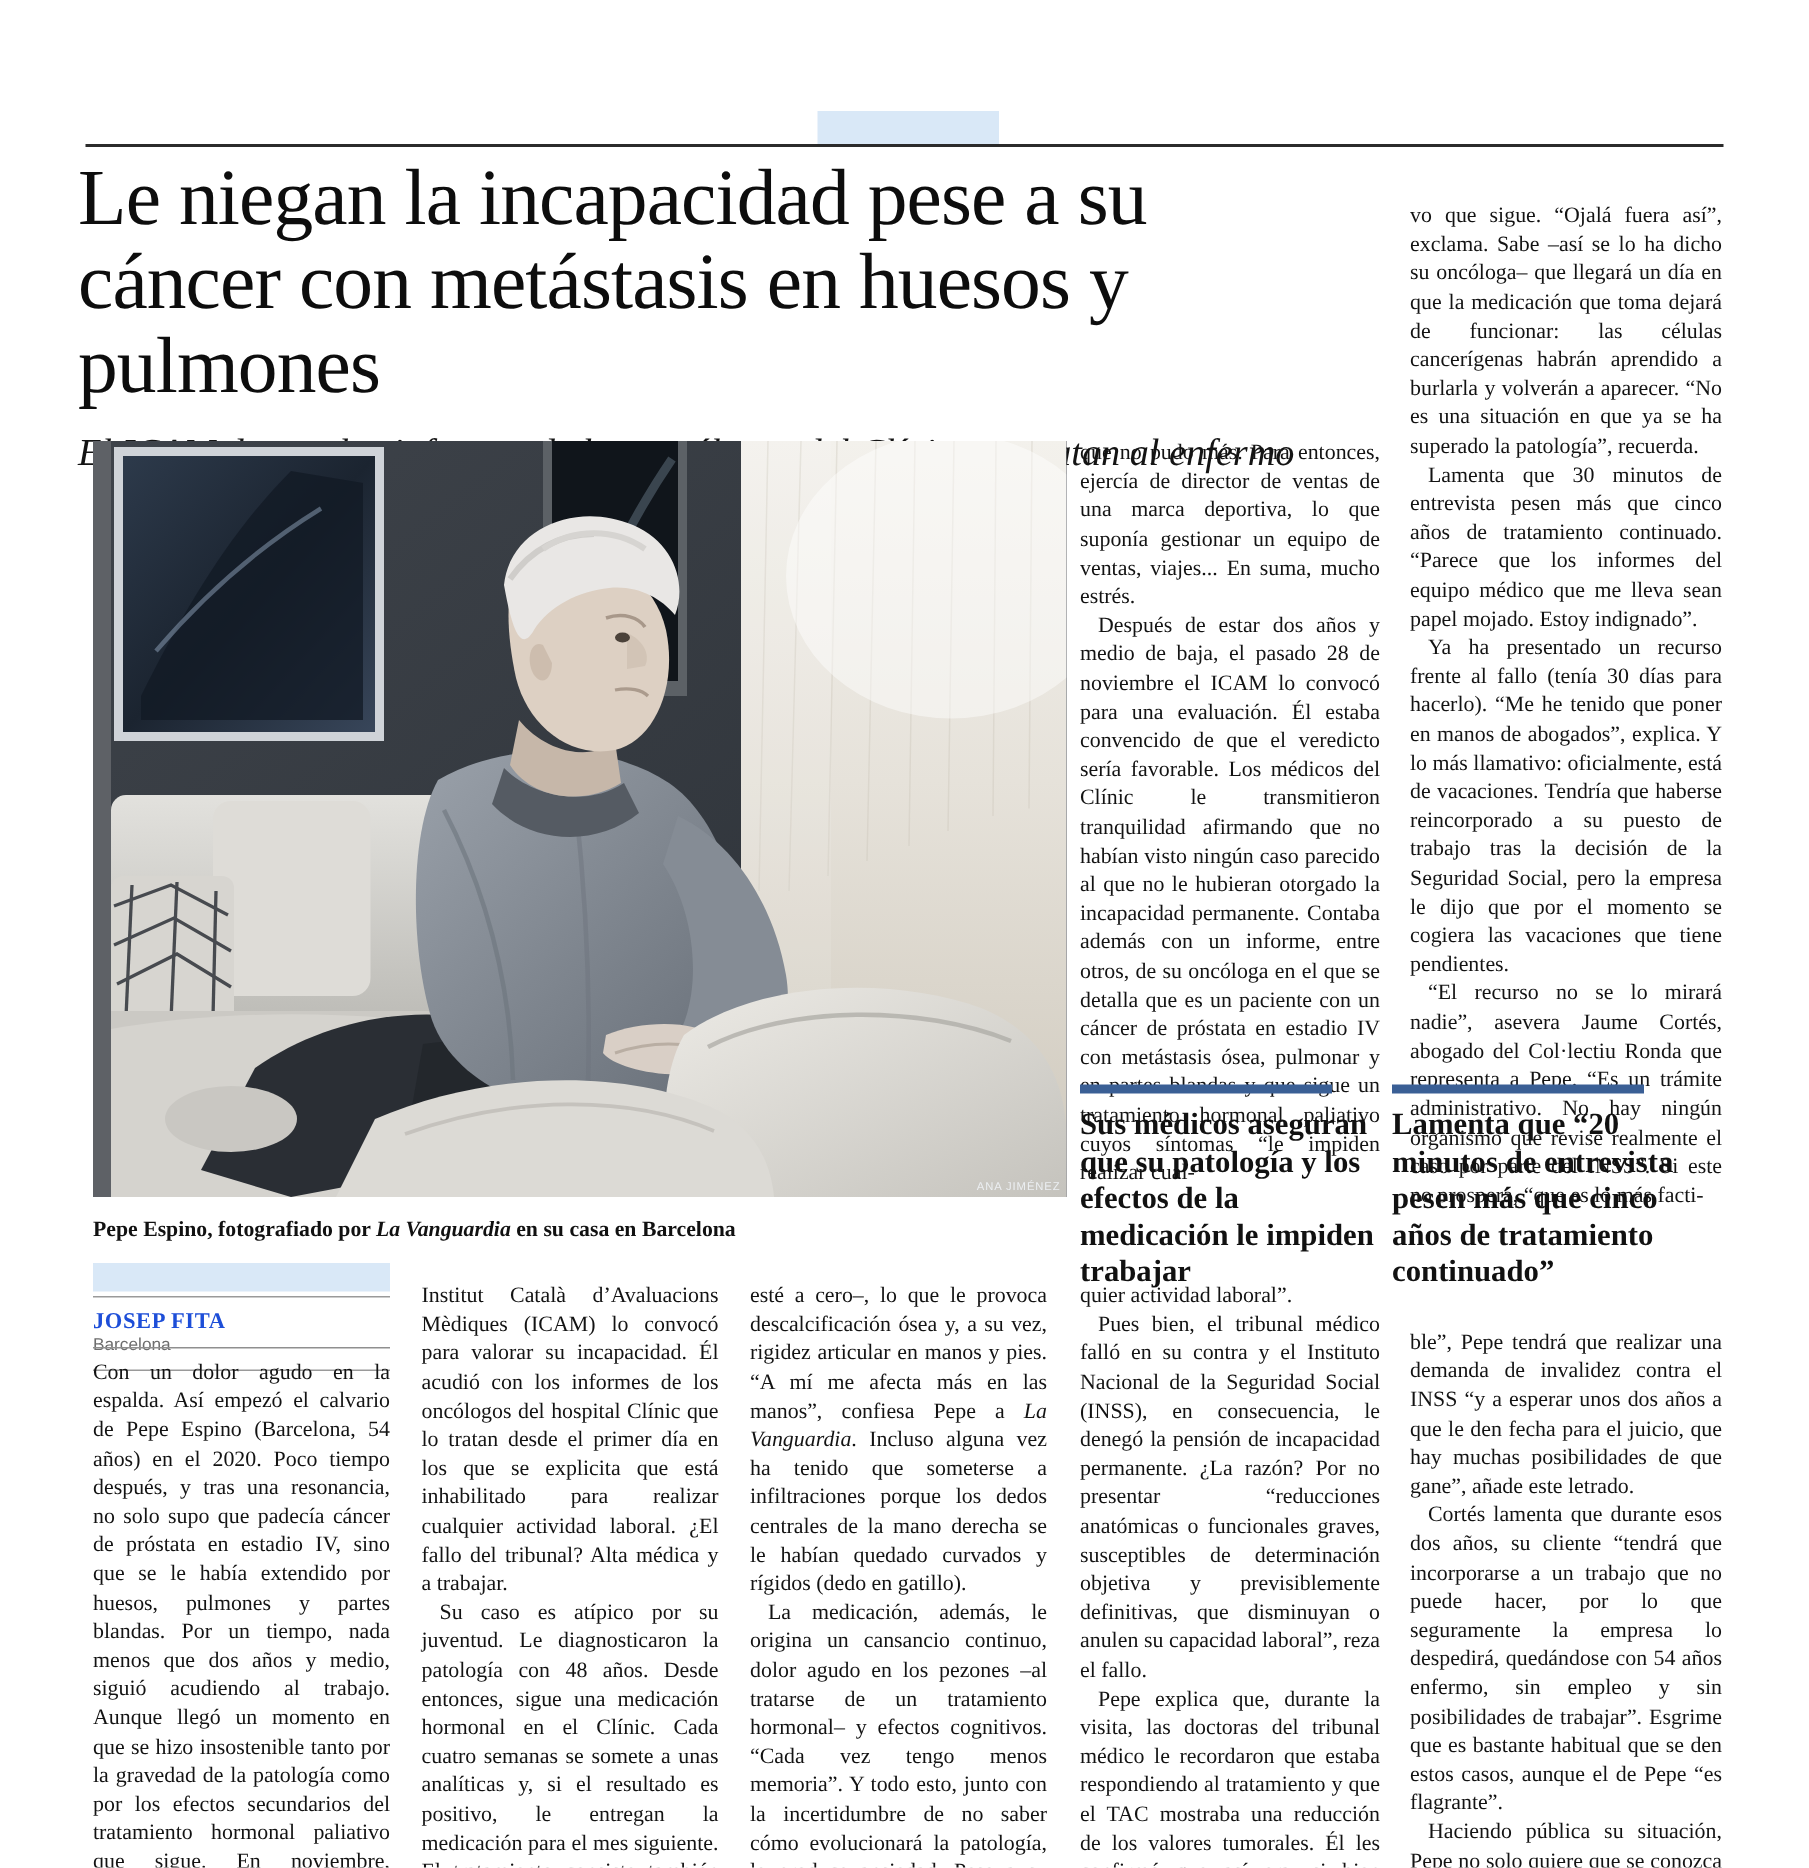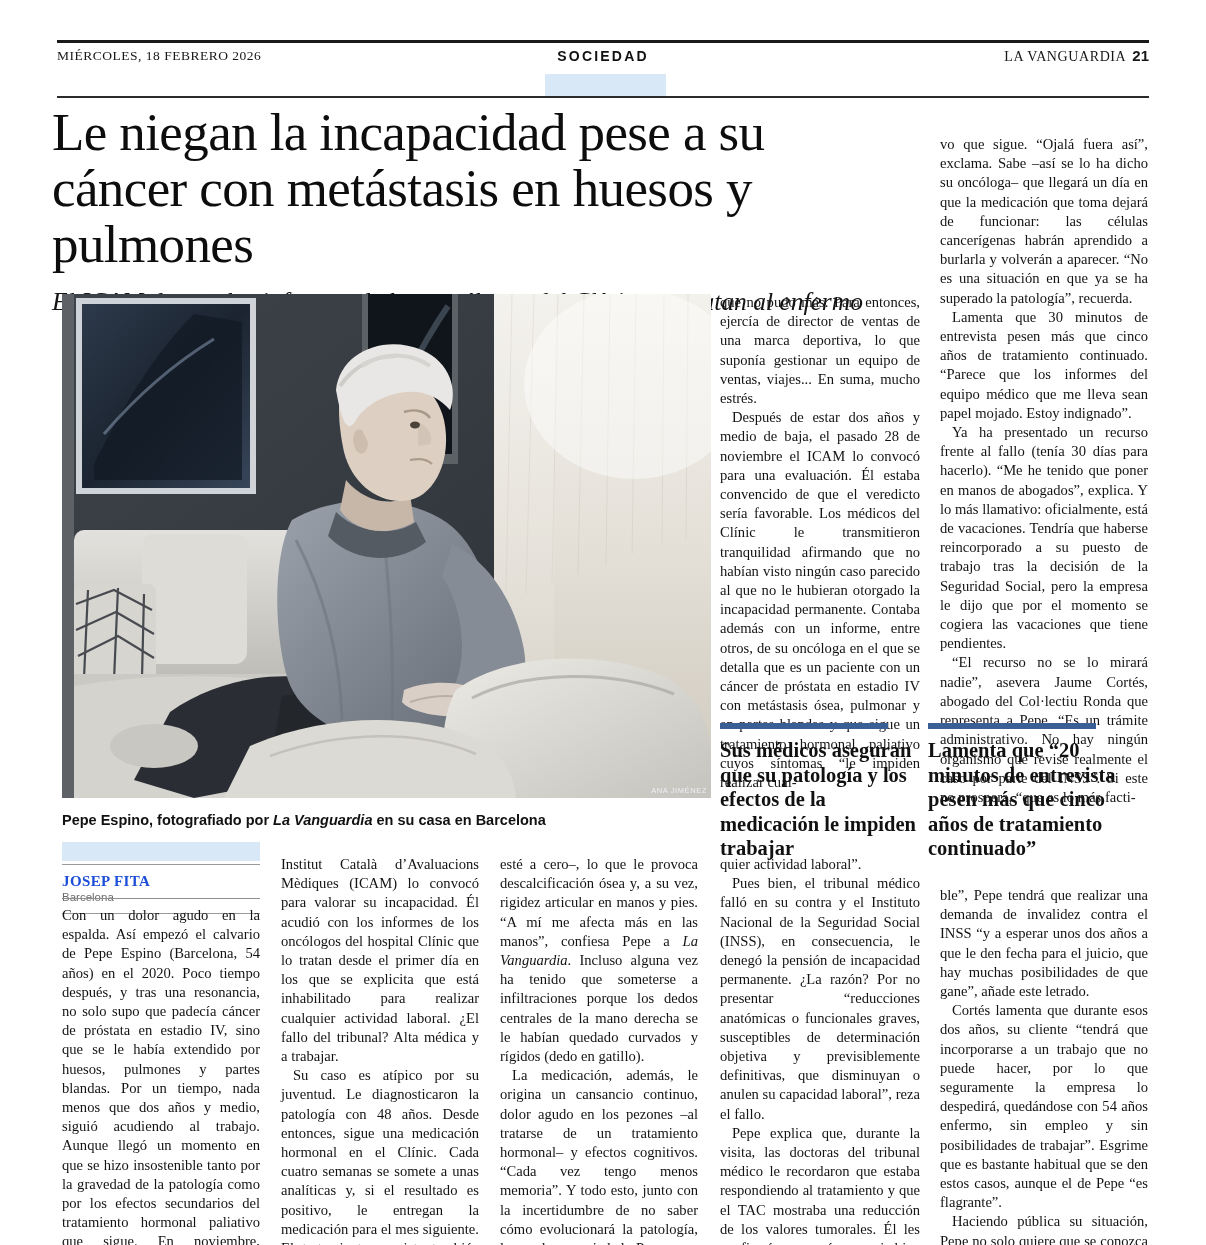--- a/index.html
+++ b/index.html
@@ -142,21 +142,21 @@
     font-family: "Liberation Sans", sans-serif;
     font-size: 7.5px;
     letter-spacing: 0.6px;
     color: #eceff2;
   }
   .caption {
     position: absolute;
     left: 62px;
     top: 812px;
     width: 650px;
-    font-family: Liberation Sans, sans-serif;
+    font-family: Liberation Serif, serif;
     font-weight: bold;
     font-size: 14.5px;
     color: #111;
   }
   .caption i { font-weight: bold; }
 
   
   .byline-box {
     position: absolute;
     left: 62px;
@@ -255,28 +255,20 @@
     color: #111;
   }
   .pq1 { left: 720px; top: 703px; }
   .pq2 { left: 928px; top: 703px; }
 </style>
 </head>
 <body>
 
 <div class="page">
 
-  <div class="masthead">
-    <div class="rule-top"></div>
-    <div class="date">Miércoles, 18 febrero 2026</div>
-    <div class="section">SOCIEDAD</div>
-    <div class="paper">
-      <span>LA VANGUARDIA</span><span class="pagenum">21</span>
-    </div>
-  </div>
   <div class="blue-tab top"></div>
   <div class="rule-under-head"></div>
 
   <div class="headline-block">
     <h1 class="headline">Le niegan la incapacidad pese a su cáncer con metástasis en huesos y pulmones</h1>
     <div class="subhead">El ICAM desoye los informes de los oncólogos del Clínic que tratan al enfermo</div>
   </div>
 
   <div class="photo-wrap">
     <svg width="637" height="504" viewBox="0 0 637 504">

